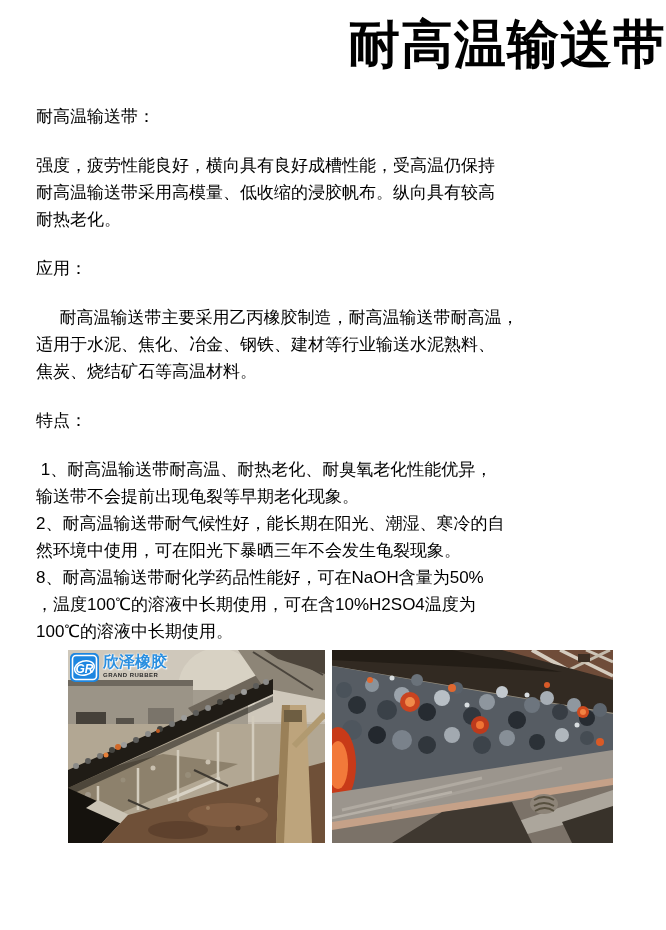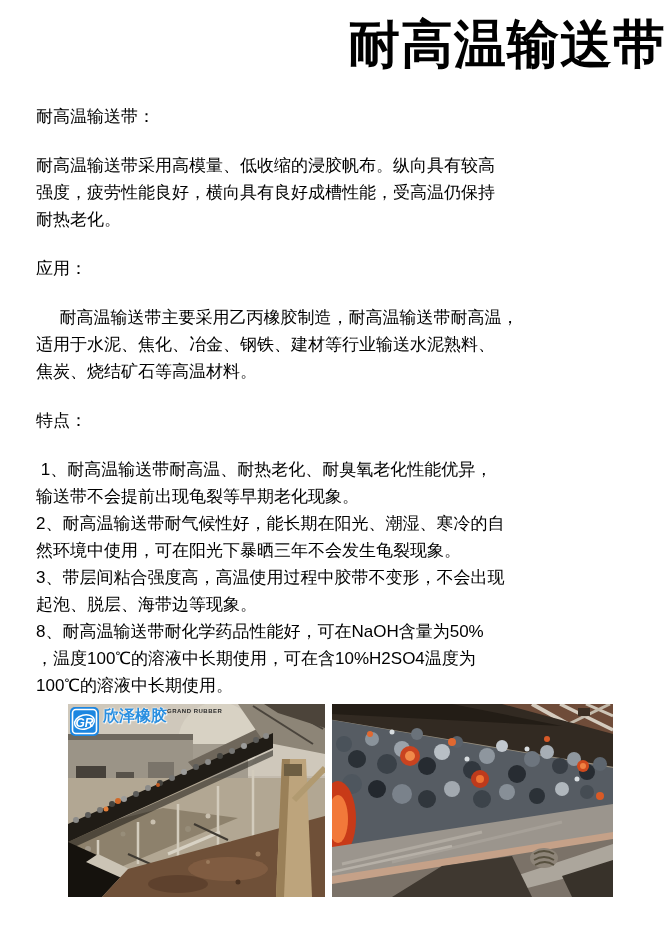--- a/index.html
+++ b/index.html
@@ -11,41 +11,41 @@
   .body{margin-top:25px;padding:0 36px}
   .block{margin-bottom:0}
   .block.gap{margin-bottom:22px}
   .line{font-size:17px;line-height:27px;white-space:pre}
   .photos{display:flex;margin-top:5px;padding-left:68px;gap:7px}
   .photo{position:relative;height:232px;overflow:hidden}
   .photo.left{width:257px}
   .photo.right{width:281px}
   .photo svg{display:block}
   .logo{position:absolute;top:3px;left:2px;display:flex;align-items:flex-start;gap:4px}
-  .logo-text{display:flex;flex-direction:row}
+  .logo-text{display:flex;flex-direction:column}
   .logo-cn{font-size:16px;font-weight:bold;color:#2a8fe0;line-height:18px;
            text-shadow:0 0 2px #fff,0 0 2px #fff,1px 1px 1px #fff}
   .logo-en{font-size:6px;color:#2a2a2a;letter-spacing:.5px;line-height:8px;font-weight:bold}
 </style>
 </head>
 <body>
 
 <div class="page">
 
   <h1 class="title">耐高温输送带</h1>
 
   <div class="body">
 
     <div class="block gap">
       <div class="line">耐高温输送带：</div>
     </div>
 
     <div class="block gap">
+      <div class="line">强度，疲劳性能良好，横向具有良好成槽性能，受高温仍保持</div>
       <div class="line">耐高温输送带采用高模量、低收缩的浸胶帆布。纵向具有较高</div>
-      <div class="line">强度，疲劳性能良好，横向具有良好成槽性能，受高温仍保持</div>
       <div class="line">耐热老化。</div>
     </div>
 
     <div class="block gap">
       <div class="line">应用：</div>
     </div>
 
     <div class="block gap">
       <div class="line">     耐高温输送带主要采用乙丙橡胶制造，耐高温输送带耐高温，</div>
       <div class="line">适用于水泥、焦化、冶金、钢铁、建材等行业输送水泥熟料、</div>
@@ -56,24 +56,20 @@
       <div class="line">特点：</div>
     </div>
 
     <div class="block">
       <div class="line"> 1、耐高温输送带耐高温、耐热老化、耐臭氧老化性能优异，</div>
       <div class="line">输送带不会提前出现龟裂等早期老化现象。</div>
     </div>
     <div class="block">
       <div class="line">2、耐高温输送带耐气候性好，能长期在阳光、潮湿、寒冷的自</div>
       <div class="line">然环境中使用，可在阳光下暴晒三年不会发生龟裂现象。</div>
-    </div>
-    <div class="block">
-      <div class="line">3、带层间粘合强度高，高温使用过程中胶带不变形，不会出现</div>
-      <div class="line">起泡、脱层、海带边等现象。</div>
     </div>
     <div class="block">
       <div class="line">8、耐高温输送带耐化学药品性能好，可在NaOH含量为50%</div>
       <div class="line">，温度100℃的溶液中长期使用，可在含10%H2SO4温度为</div>
       <div class="line">100℃的溶液中长期使用。</div>
     </div>
   </div>
 
   <div class="photos">
 

